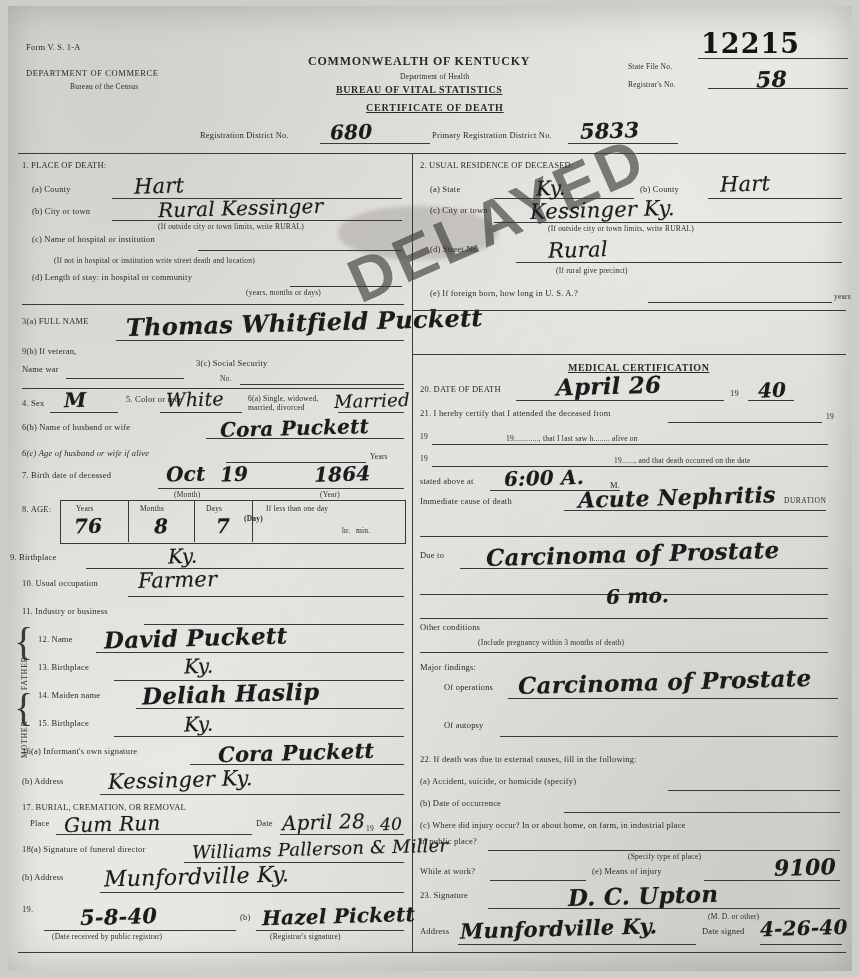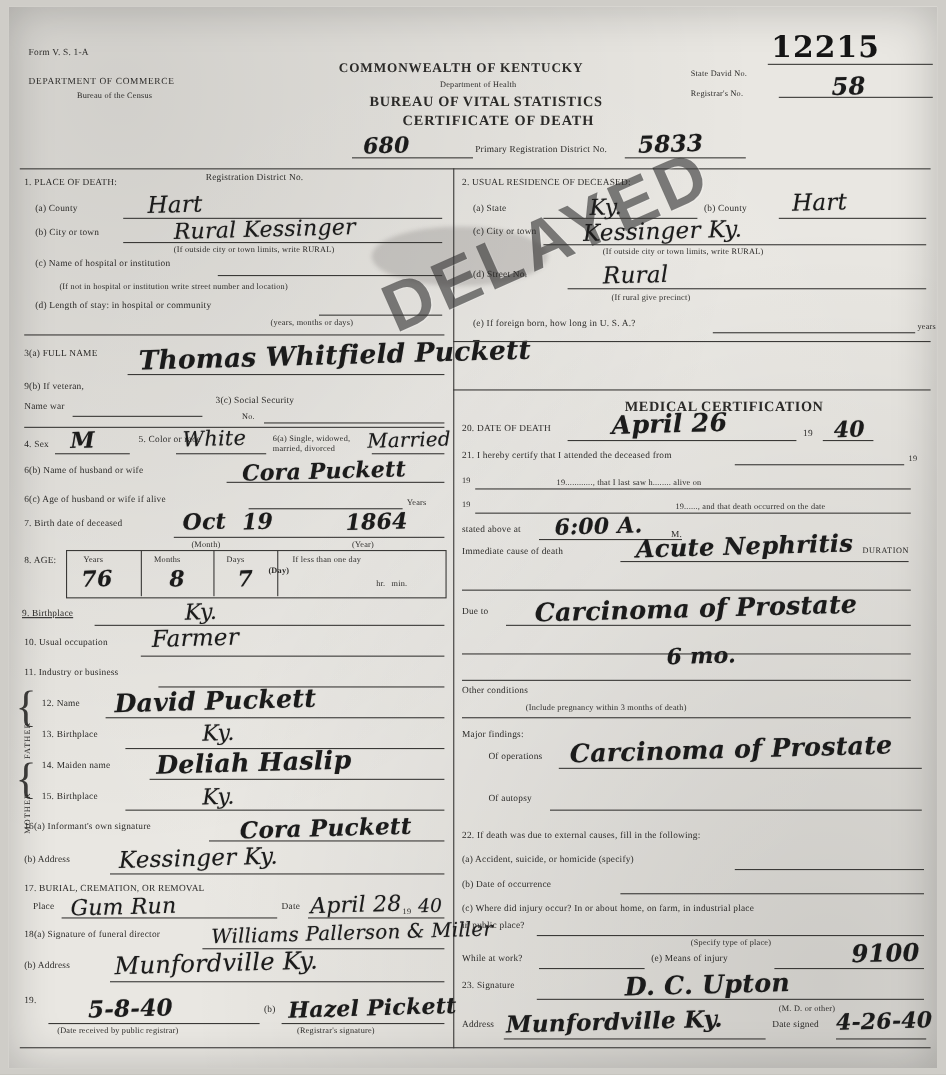--- a/index.html
+++ b/index.html
@@ -9,21 +9,21 @@
          box-shadow:inset 0 0 42px rgba(0,0,0,.22);}
   .noise{position:absolute;inset:0;
     background:
       radial-gradient(ellipse at 12% 8%, rgba(0,0,0,.10), transparent 55%),
       radial-gradient(ellipse at 88% 92%, rgba(0,0,0,.12), transparent 55%),
       radial-gradient(ellipse at 50% 50%, rgba(255,255,255,.18), transparent 70%);
     pointer-events:none;}
   .t{position:absolute;color:#2b2a28;font-family:"Liberation Serif",serif;letter-spacing:.2px;}
   .tiny{font-size:7.5px;}
   .sm{font-size:8.5px;}
-  .md{font-size:13px;}
+  .md{font-size:10px;text-decoration:underline;}
   .lg{font-size:12px;font-weight:bold;}
   .caps{text-transform:uppercase;}
   .hand{font-family:"DejaVu Serif",serif;font-style:italic;color:#1b1b1b;
         transform:rotate(-1.6deg);text-shadow:0 0 1px rgba(0,0,0,.35);}
   .hand.b{font-weight:bold;}
   .line{position:absolute;border-bottom:1px solid #3a3937;height:0;}
   .vline{position:absolute;border-left:1px solid #3a3937;width:0;}
   .box{position:absolute;border:1px solid #3a3937;}
   #delayed{position:absolute;left:330px;top:178px;font-size:62px;font-weight:bold;
     font-family:"Liberation Sans",sans-serif;color:rgba(25,25,25,.55);
@@ -46,26 +46,26 @@
     <div class="t sm caps" style="left:18px;top:62px;letter-spacing:.6px;">DEPARTMENT OF COMMERCE</div>
     <div class="t tiny" style="left:62px;top:76px;">Bureau of the Census</div>
 
     <div class="t lg caps" style="left:300px;top:48px;letter-spacing:.8px;">COMMONWEALTH OF KENTUCKY</div>
     <div class="t tiny" style="left:392px;top:66px;">Department of Health</div>
     <div class="t md caps" style="left:328px;top:78px;letter-spacing:.6px;font-weight:bold;">BUREAU OF VITAL STATISTICS</div>
     <div class="t md caps" style="left:358px;top:96px;letter-spacing:.8px;font-weight:bold;">CERTIFICATE OF DEATH</div>
 
     <div id="filenum">12215</div>
     <div class="line" style="left:690px;top:52px;width:150px;"></div>
-    <div class="t tiny" style="left:620px;top:56px;">State David No.</div>
+    <div class="t tiny" style="left:620px;top:56px;">State File No.</div>
     <div class="line" style="left:700px;top:82px;width:140px;"></div>
     <div class="t tiny" style="left:620px;top:74px;">Registrar's No.</div>
     <div class="t hand b" style="left:748px;top:60px;font-size:22px;">58</div>
 
-    <div class="t sm" style="left:179px;top:124px;margin-top:26px;">Registration District No.</div>
+    <div class="t sm" style="left:192px;top:124px;">Registration District No.</div>
     <div class="line" style="left:312px;top:137px;width:110px;"></div>
     <div class="t hand b" style="left:322px;top:114px;font-size:20px;">680</div>
 
     <div class="t sm" style="left:424px;top:124px;">Primary Registration District No.</div>
     <div class="line" style="left:560px;top:137px;width:110px;"></div>
     <div class="t hand b" style="left:572px;top:112px;font-size:21px;">5833</div>
 
     <div class="line" style="left:10px;top:147px;width:828px;"></div>
     <div class="vline" style="left:404px;top:147px;height:800px;"></div>
     <div class="line" style="left:10px;top:946px;width:828px;"></div>
@@ -79,21 +79,21 @@
     <div class="line" style="left:104px;top:192px;width:290px;"></div>
     <div class="t hand" style="left:126px;top:168px;font-size:21px;">Hart</div>
 
     <div class="t sm" style="left:24px;top:200px;">(b)  City or town</div>
     <div class="line" style="left:104px;top:214px;width:290px;"></div>
     <div class="t hand" style="left:150px;top:190px;font-size:20px;">Rural Kessinger</div>
     <div class="t tiny" style="left:150px;top:216px;">(If outside city or town limits, write RURAL)</div>
 
     <div class="t sm" style="left:24px;top:228px;">(c)  Name of hospital or institution</div>
     <div class="line" style="left:190px;top:244px;width:204px;"></div>
-    <div class="t tiny" style="left:46px;top:250px;">(If not in hospital or institution write street number and location)</div>
+    <div class="t tiny" style="left:46px;top:250px;">(If not in hospital or institution write street death and location)</div>
 
     <div class="t sm" style="left:24px;top:266px;">(d)  Length of stay: in hospital or community</div>
     <div class="line" style="left:282px;top:280px;width:112px;"></div>
     <div class="t tiny" style="left:238px;top:282px;">(years, months or days)</div>
     <div class="line" style="left:14px;top:298px;width:382px;"></div>
 
     <div class="t sm" style="left:14px;top:310px;">3(a)   FULL NAME</div>
     <div class="line" style="left:108px;top:334px;width:288px;"></div>
     <div class="t hand b" style="left:118px;top:302px;font-size:24px;white-space:nowrap;">Thomas Whitfield Puckett</div>
 
@@ -114,21 +114,21 @@
     <div class="t hand" style="left:158px;top:382px;font-size:19px;">White</div>
 
     <div class="t tiny" style="left:240px;top:388px;width:96px;line-height:9px;">6(a)  Single, widowed, married, divorced</div>
     <div class="line" style="left:330px;top:406px;width:66px;"></div>
     <div class="t hand" style="left:326px;top:384px;font-size:18px;">Married</div>
 
     <div class="t sm" style="left:14px;top:416px;">6(b)  Name of husband or wife</div>
     <div class="line" style="left:198px;top:432px;width:198px;"></div>
     <div class="t hand b" style="left:212px;top:410px;font-size:20px;">Cora Puckett</div>
 
-    <div class="t sm" style="left:14px;top:442px;">6(c)  Age of husband or wife if alive</div>
+    <div class="t sm" style="left:14px;top:442px;font-style:italic;">6(c)  Age of husband or wife if alive</div>
     <div class="line" style="left:218px;top:456px;width:140px;"></div>
     <div class="t tiny" style="left:362px;top:446px;">Years</div>
 
     <div class="t sm" style="left:14px;top:464px;">7.  Birth date of deceased</div>
     <div class="line" style="left:150px;top:482px;width:246px;"></div>
     <div class="t hand b" style="left:158px;top:456px;font-size:20px;">Oct</div>
     <div class="t hand b" style="left:212px;top:456px;font-size:20px;">19</div>
     <div class="t hand b" style="left:306px;top:456px;font-size:20px;">1864</div>
     <div class="t tiny" style="left:166px;top:484px;">(Month)</div>
     <div class="t tiny" style="left:236px;top:508px;font-weight:bold;">(Day)</div>
@@ -142,21 +142,21 @@
     <div class="t tiny" style="left:68px;top:498px;">Years</div>
     <div class="t tiny" style="left:132px;top:498px;">Months</div>
     <div class="t tiny" style="left:198px;top:498px;">Days</div>
     <div class="t tiny" style="left:258px;top:498px;">If less than one day</div>
     <div class="t hand b" style="left:66px;top:508px;font-size:20px;">76</div>
     <div class="t hand b" style="left:146px;top:508px;font-size:20px;">8</div>
     <div class="t hand b" style="left:208px;top:508px;font-size:20px;">7</div>
     <div class="t tiny" style="left:286px;top:520px;padding-left:48px;">hr.</div>
     <div class="t tiny" style="left:348px;top:520px;">min.</div>
 
-    <div class="t sm" style="left:12px;top:546px;text-decoration:underline;">9.  Birthplace</div>
+    <div class="t sm" style="left:2px;top:546px;">9.  Birthplace</div>
     <div class="line" style="left:78px;top:562px;width:318px;"></div>
     <div class="t hand" style="left:160px;top:538px;font-size:20px;">Ky.</div>
 
     <div class="t sm" style="left:14px;top:572px;">10.  Usual occupation</div>
     <div class="line" style="left:120px;top:590px;width:276px;"></div>
     <div class="t hand" style="left:130px;top:562px;font-size:21px;">Farmer</div>
 
     <div class="t sm" style="left:14px;top:600px;">11.  Industry  or  business</div>
     <div class="line" style="left:136px;top:618px;width:260px;"></div>
 

